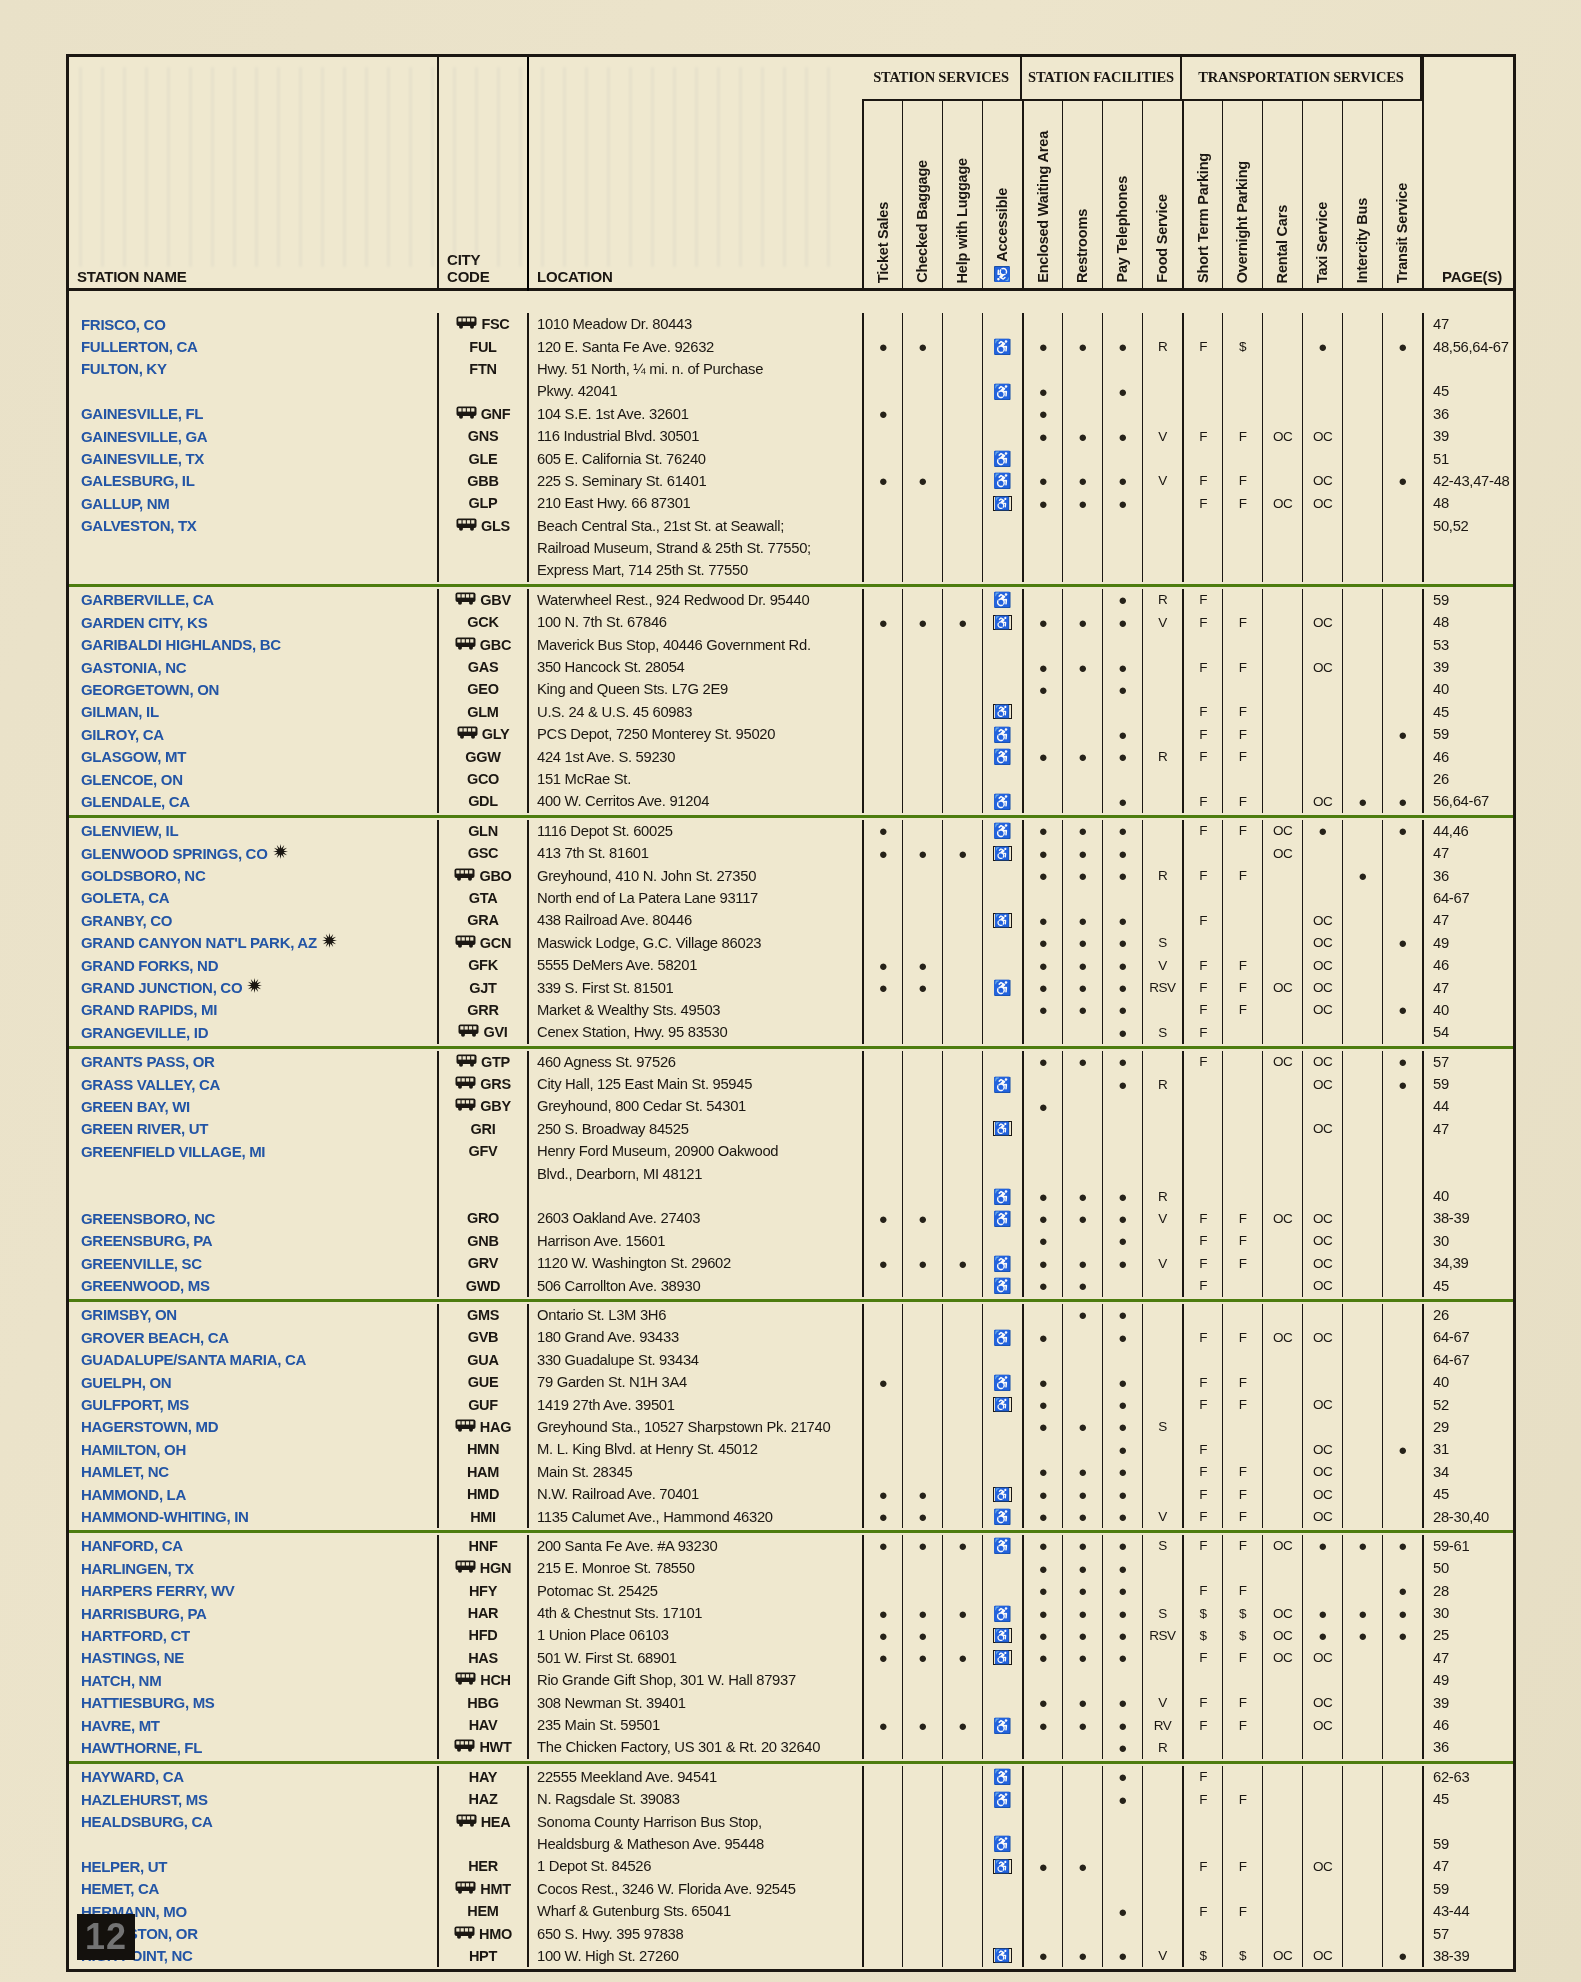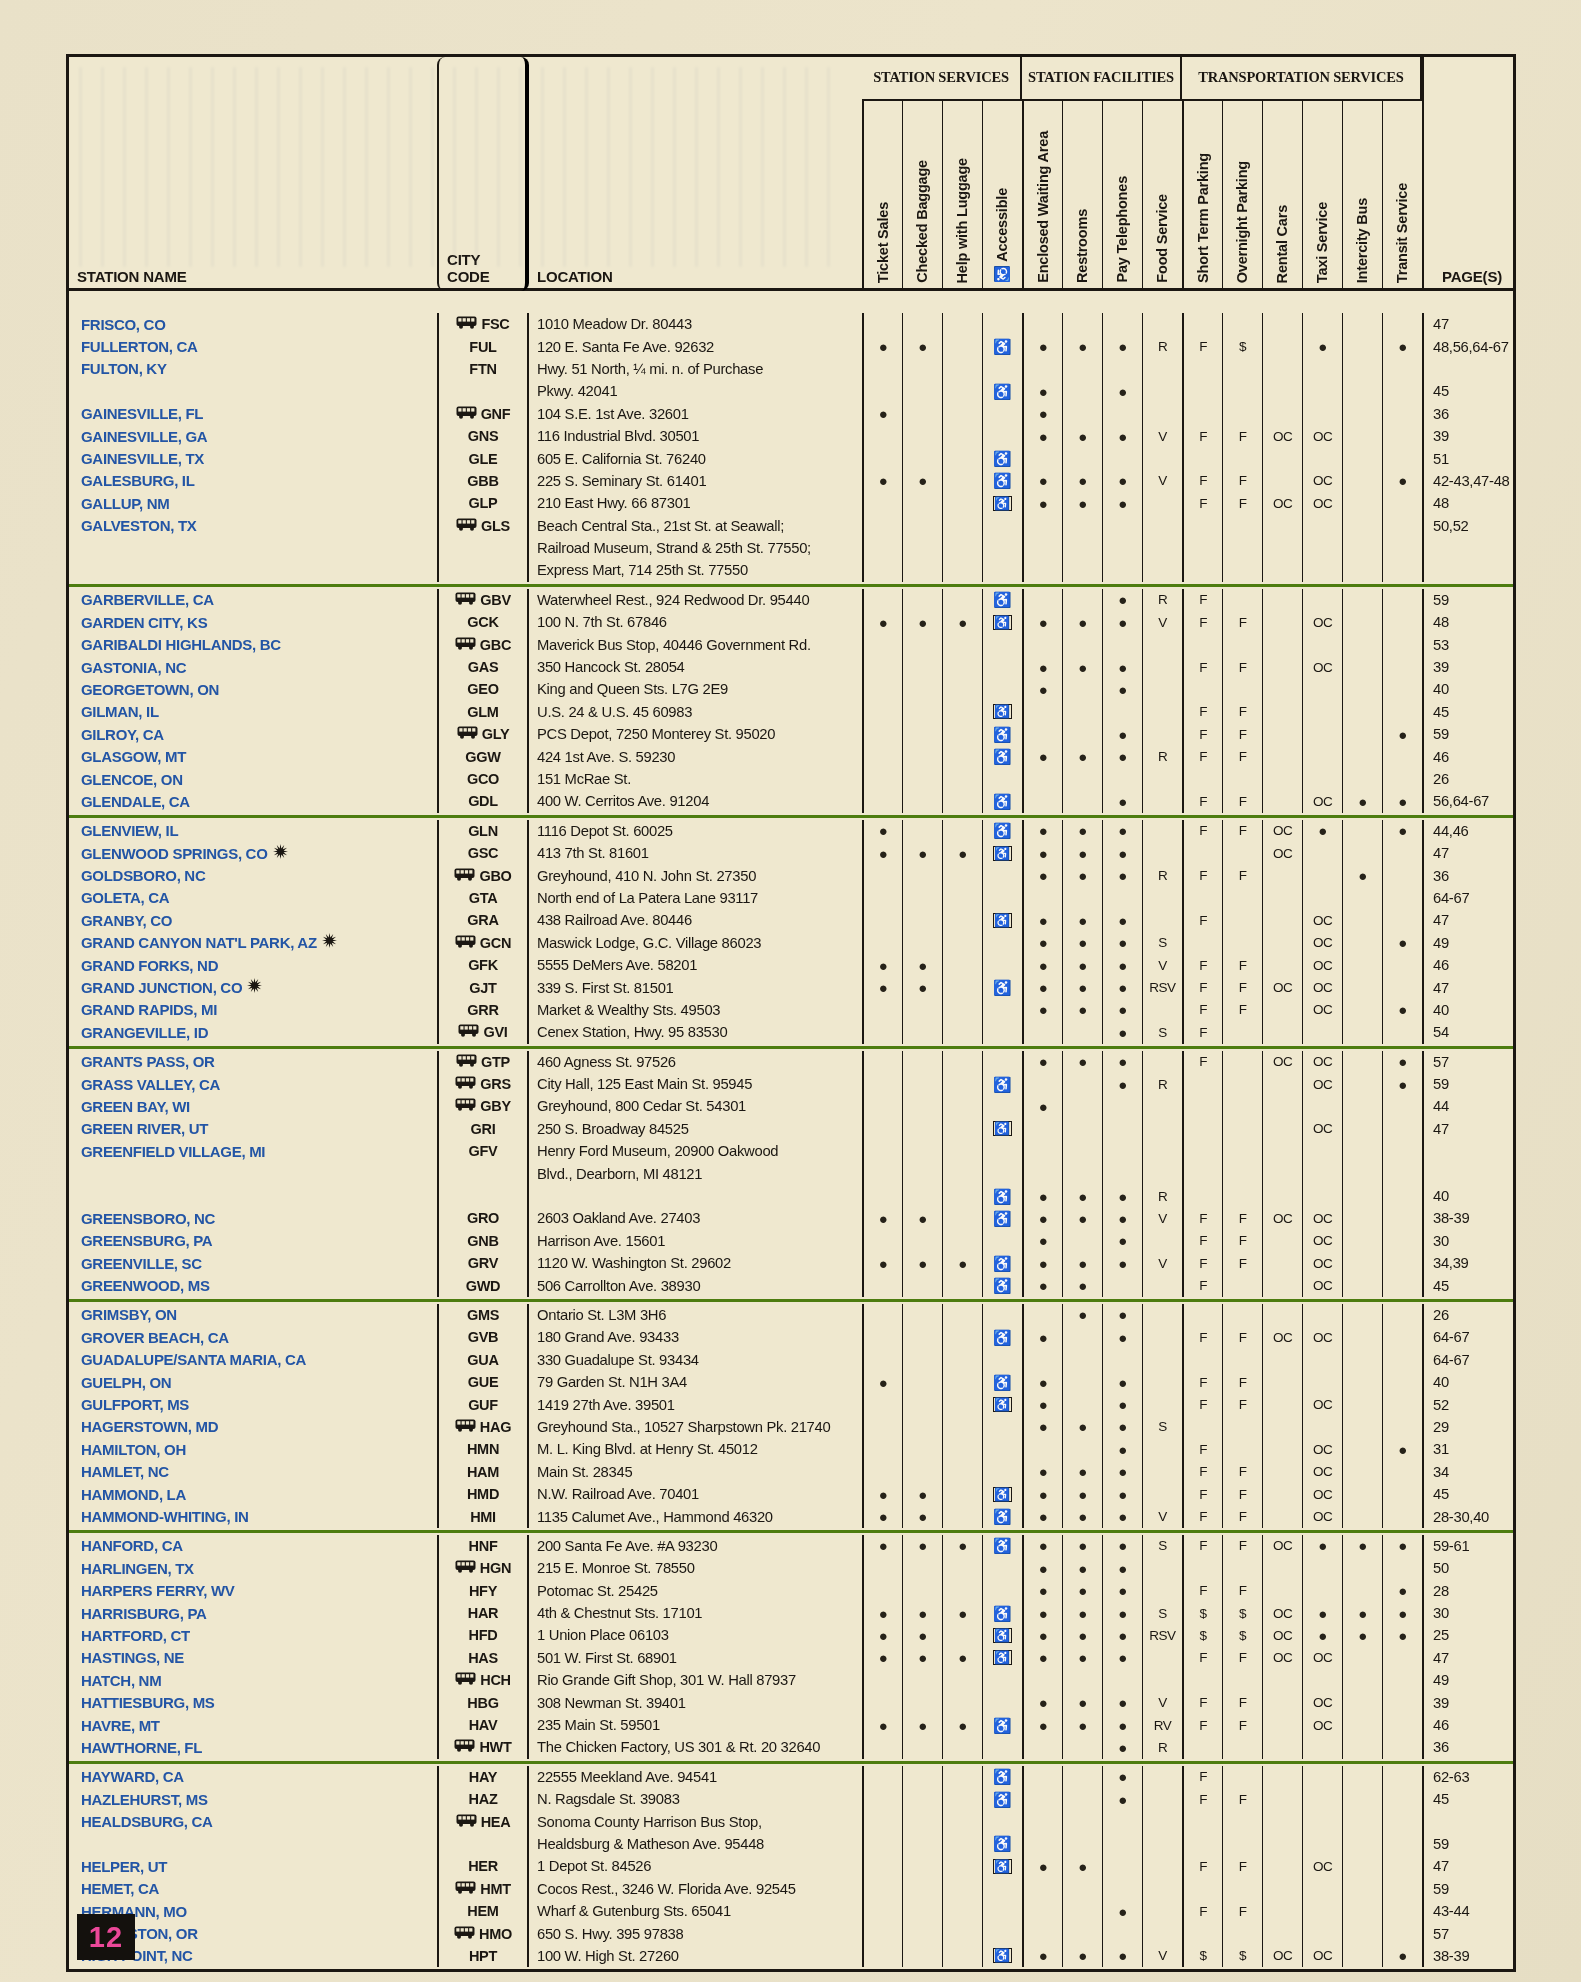--- a/index.html
+++ b/index.html
@@ -9,21 +9,21 @@
     background:linear-gradient(115deg,#e9e1c8 0%, #ece4cb 40%, #e6dec4 100%);
     position:relative; color:#1b1712;
   }
   .table {
     position:absolute; left:66px; top:54px; width:1450px;
     border:3px solid #1b1712; background:#efe8cf;
   }
   
   .thead { display:grid; grid-template-columns:368px 92px 333px 560px 91px; border-bottom:3px solid #1b1712; height:234px; position:relative; }
   .hc { display:flex; align-items:flex-end; padding:4px 6px 6px 8px; font-weight:bold; font-size:15px; letter-spacing:-0.2px; }
-  .hcode { border-left:2px solid #1b1712; border-right:4px solid #000000; white-space:pre-line; line-height:1.1;border-radius:8px; }
+  .hcode { border-left:2px solid #1b1712; border-right:2px solid #000000; white-space:pre-line; line-height:1.1; }
   .hpage { border-left:2px solid #1b1712;padding-left:18px; }
   .hsvc { display:grid; grid-template-columns:repeat(14,40px); grid-template-rows:44px 190px; }
   .band { border:2px solid #1b1712; border-top:none; display:flex; align-items:center; justify-content:center; text-align:center; font-weight:bold; font-size:14.5px; line-height:1.05; padding:2px; letter-spacing:-0.2px;font-family:Liberation Serif, serif; }
   .band.b-a { grid-column:1 / span 4; border-left:none; }
   .band.b-b { grid-column:5 / span 4; border-left:none; }
   .band.b-c { grid-column:9 / span 6; border-left:none; }
   .hlabel { display:flex; align-items:flex-end; justify-content:center; padding-bottom:8px; }
   .hlabel.b1 { border-left:1px solid #1b1712; }
   .hlabel.b2 { border-left:2px solid #1b1712; }
   .vl { writing-mode:vertical-rl; transform:rotate(180deg); font-weight:bold; font-size:14.5px; line-height:1.15; max-height:172px; letter-spacing:-0.2px; }
@@ -41,22 +41,22 @@
   .s { justify-content:center; font-size:13.5px; font-weight:normal; letter-spacing:-0.5px; }
   .s.b1 { border-left:1px solid #1b1712; }
   .s.b2 { border-left:2px solid #1b1712; }
   .page { border-left:2px solid #1b1712; padding-left:9px; font-size:14.8px; letter-spacing:-0.3px; white-space:nowrap; }
   .dot { font-size:15px; line-height:1; color:#262219; }
   .wc { font-size:15px; line-height:1; }
   .wc.box { border:1.5px solid #1b1712; padding:0 1px; font-size:13px; }
   .staricon { margin-left:5px; }
   .busicon { flex:0 0 auto; }
   
-  .badge { position:absolute; left:77px; top:1914px; width:58px; height:46px; background:#14110d; color:#ec4899;
-    display:flex; align-items:center; justify-content:center; font-weight:bold; font-size:29px; letter-spacing:1px; }
+  .badge { position:absolute; left:77px; top:1914px; width:58px; height:46px; background:#14110d; color:#737373;
+    display:flex; align-items:center; justify-content:center; font-weight:bold; font-size:36px; letter-spacing:1px; }
 </style>
 </head>
 <body>
 
 <div class="table">
   <div class="thead">
     <div class="ghost"></div>
     <div class="hc">STATION NAME</div>
     <div class="hc hcode">CITY
 CODE</div>

